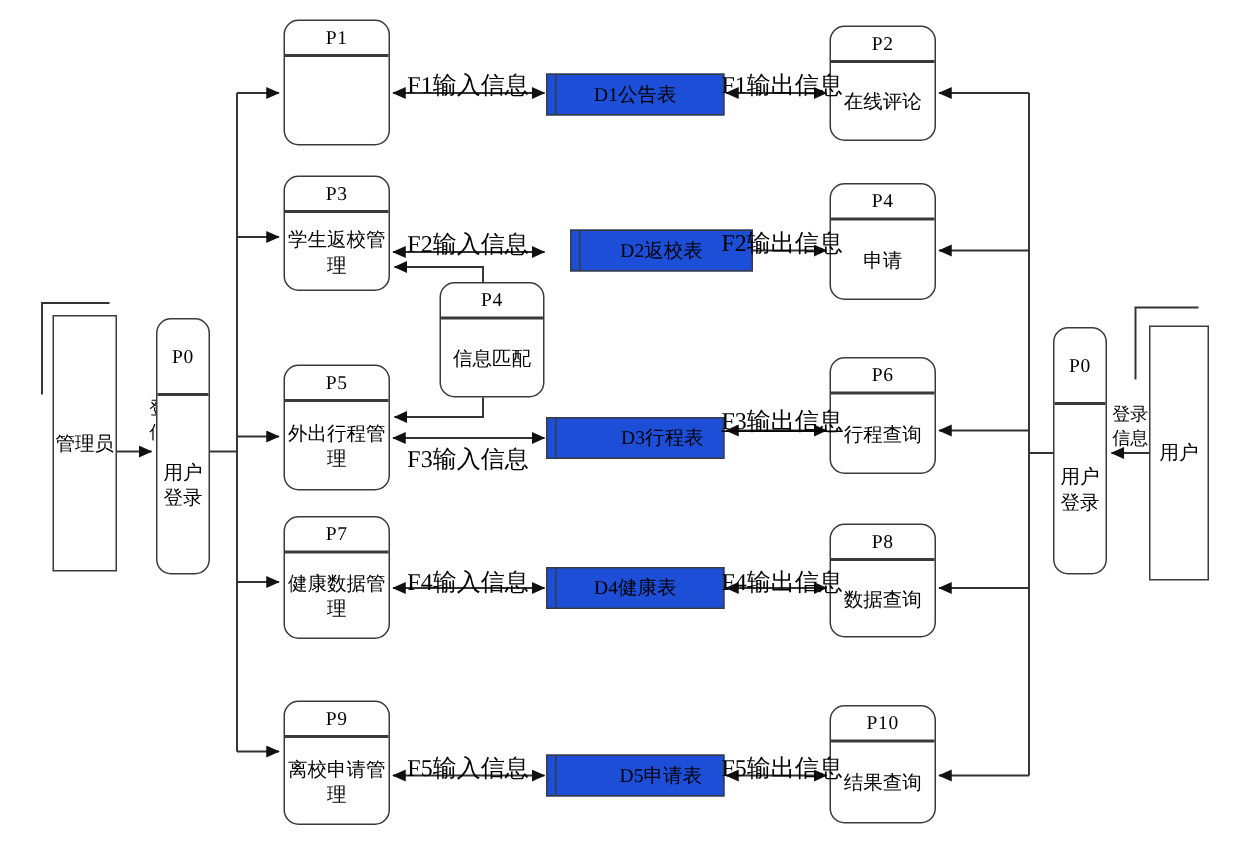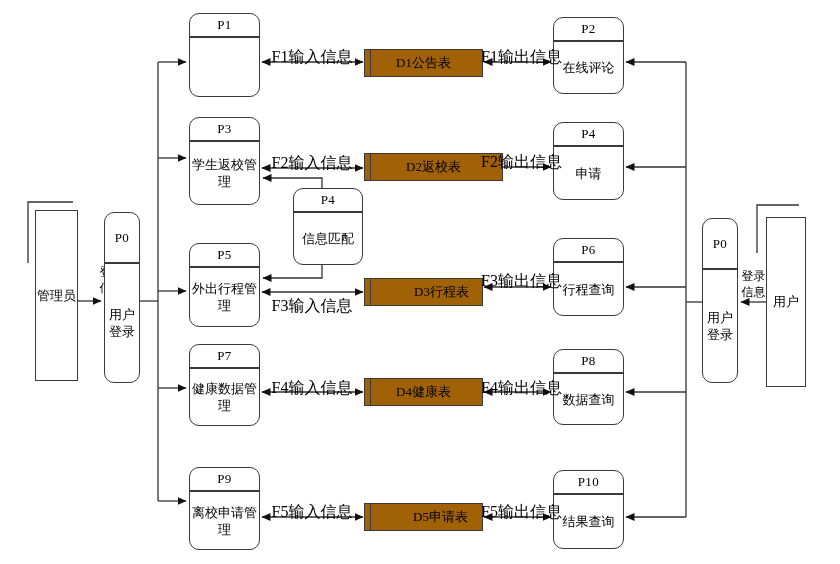--- a/index.html
+++ b/index.html
@@ -20,21 +20,21 @@
     flex:1 1 auto;display:flex;align-items:center;justify-content:center;
     text-align:center;line-height:17px;padding:0 2px;
   }
   .p0box .phead{height:49px;}
   .p0box .pbody span{display:block;}
   .ent{
     position:absolute;border:1.4px solid #3a3a3a;background:#fff;box-sizing:border-box;
     display:flex;align-items:center;justify-content:center;font-size:13px;text-align:center;
   }
   .dbox{
-    position:absolute;border:1.3px solid #3a3a3a;background:#a16207;box-sizing:border-box;
+    position:absolute;border:1.3px solid #3a3a3a;background:#1d4ed8;box-sizing:border-box;
     display:flex;align-items:center;justify-content:center;font-size:13px;
   }
   .dbar{position:absolute;left:5px;top:0;bottom:0;width:0;border-left:1.3px solid #3a3a3a;}
   .flabel{position:absolute;font-size:16px;text-align:center;white-space:nowrap;}
   .loglabel{position:absolute;font-size:12px;line-height:16px;text-align:center;white-space:nowrap;}
   .loglabel span{display:block;}
 </style>
 </head>
 <body>
 
@@ -146,21 +146,21 @@
       <div>
         <span>用户</span>
         <span>登录</span>
       </div>
     </div>
   </div>
 
   <div class="pbox" style="left:189px;top:13px;width:71px;height:84px;">
     <div class="phead">P1</div>
   </div>
-  <div class="pbox" style="left:189px;top:117px;width:71px;height:88px;">
+  <div class="pbox" style="left:189px;top:117px;width:71px;height:77px;">
     <div class="phead">P3</div>
     <div class="pbody">学生返校管理</div>
   </div>
   <div class="pbox" style="left:189px;top:243px;width:71px;height:84px;">
     <div class="phead">P5</div>
     <div class="pbody">外出行程管理</div>
   </div>
   <div class="pbox" style="left:189px;top:344px;width:71px;height:82px;">
     <div class="phead">P7</div>
     <div class="pbody">健康数据管理</div>
@@ -172,21 +172,21 @@
 
   <div class="pbox" style="left:293px;top:188px;width:70px;height:77px;">
     <div class="phead">P4</div>
     <div class="pbody">信息匹配</div>
   </div>
 
   <div class="dbox" style="left:364px;top:49px;width:119px;height:28px;">
     <div class="dbar"></div>
     <span>D1公告表</span>
   </div>
-  <div class="dbox" style="left:364px;top:153px;width:139px;height:28px;">
+  <div class="dbox" style="left:380px;top:153px;width:122px;height:28px;">
     <div class="dbar"></div>
     <span>D2返校表</span>
   </div>
   <div class="dbox" style="left:364px;top:278px;width:119px;height:28px;padding-left:36px;">
     <div class="dbar"></div>
     <span>D3行程表</span>
   </div>
   <div class="dbox" style="left:364px;top:378px;width:119px;height:28px;">
     <div class="dbar"></div>
     <span>D4健康表</span>
@@ -218,17 +218,17 @@
   </div>
 
   <div class="flabel" style="left:260px;top:47px;width:104px;">F1输入信息</div>
   <div class="flabel" style="left:260px;top:153px;width:104px;">F2输入信息</div>
   <div class="flabel" style="left:260px;top:296px;width:104px;">F3输入信息</div>
   <div class="flabel" style="left:260px;top:378px;width:104px;">F4输入信息</div>
   <div class="flabel" style="left:260px;top:502px;width:104px;">F5输入信息</div>
 
   <div class="flabel" style="left:481px;top:47px;width:72px;">F1输出信息</div>
   <div class="flabel" style="left:481px;top:152px;width:72px;">F2输出信息</div>
-  <div class="flabel" style="left:481px;top:271px;width:72px;">F3输出信息</div>
+  <div class="flabel" style="left:481px;top:271px;width:72px;text-decoration:underline;">F3输出信息</div>
   <div class="flabel" style="left:481px;top:378px;width:72px;">F4输出信息</div>
   <div class="flabel" style="left:481px;top:502px;width:72px;">F5输出信息</div>
 
 </div>
 
 </body></html>

